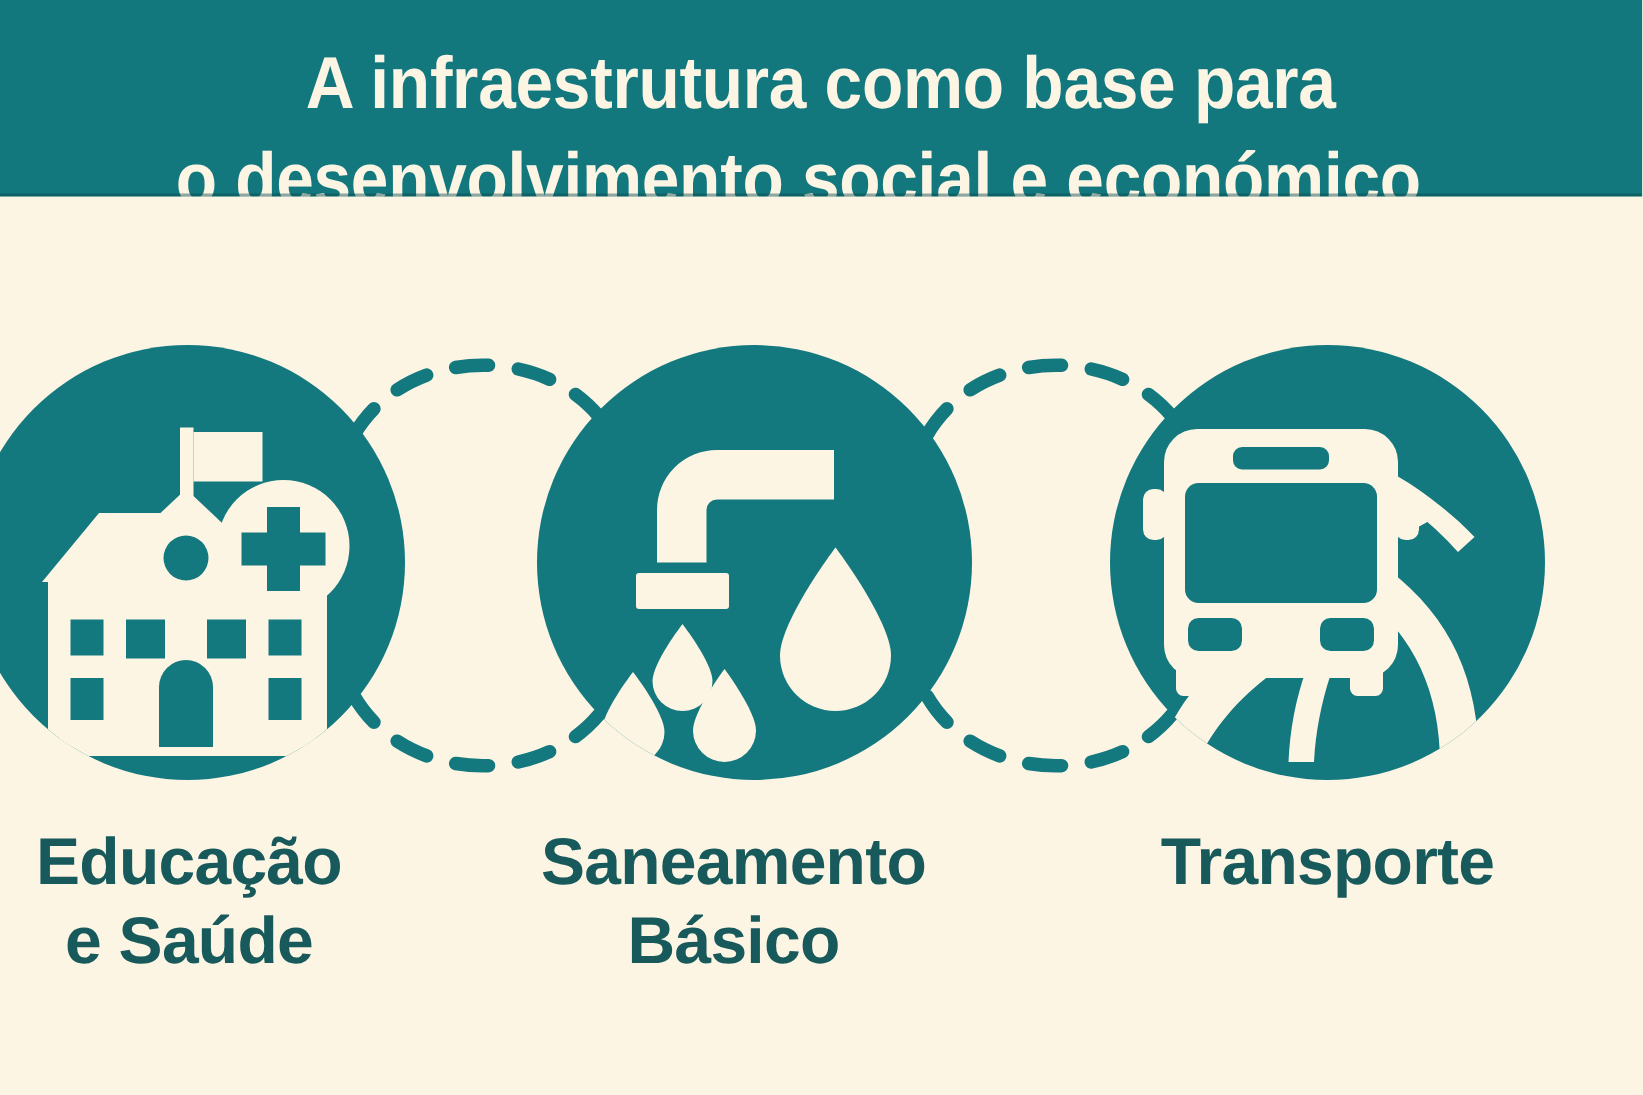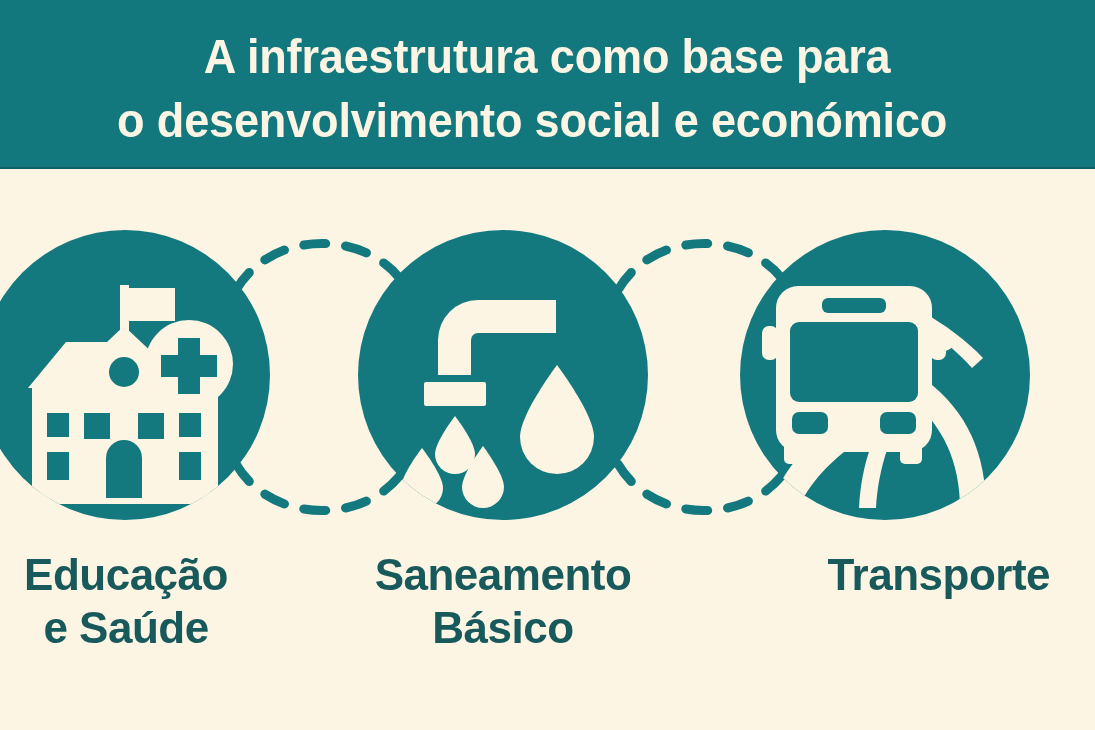--- a/index.html
+++ b/index.html
@@ -23,21 +23,21 @@
     background: #fcf5e4;
     overflow: hidden;
   }
 
   
   .header-band {
     position: absolute;
     left: 0;
     top: 0;
     width: 1095px;
-    height: 169px;
+    height: 131px;
     background: #12787e;
     box-sizing: border-box;
     overflow: hidden;
   }
   .header-band::after {
     content: "";
     position: absolute;
     left: 0;
     right: 0;
     bottom: 0;
@@ -118,22 +118,22 @@
     width: 330px;
     text-align: center;
     color: #18595c;
     font-family: "Liberation Sans", sans-serif;
     font-weight: bold;
     font-size: 44px;
     line-height: 53px;
     letter-spacing: -0.5px;
   }
   .label-1 { left: -39px; }
-  .label-2 { left: 338px; }
-  .label-3 { left: 720px; text-align: right; }
+  .label-2 { left: 324px; }
+  .label-3 { left: 720px; }
   .label .ln { display: block; }
 </style>
 </head>
 <body>
 
 <div id="poster">
 
   <div class="header-band">
     <div class="title-wrap">
       <div class="title-line line1">A infraestrutura como base para</div>

